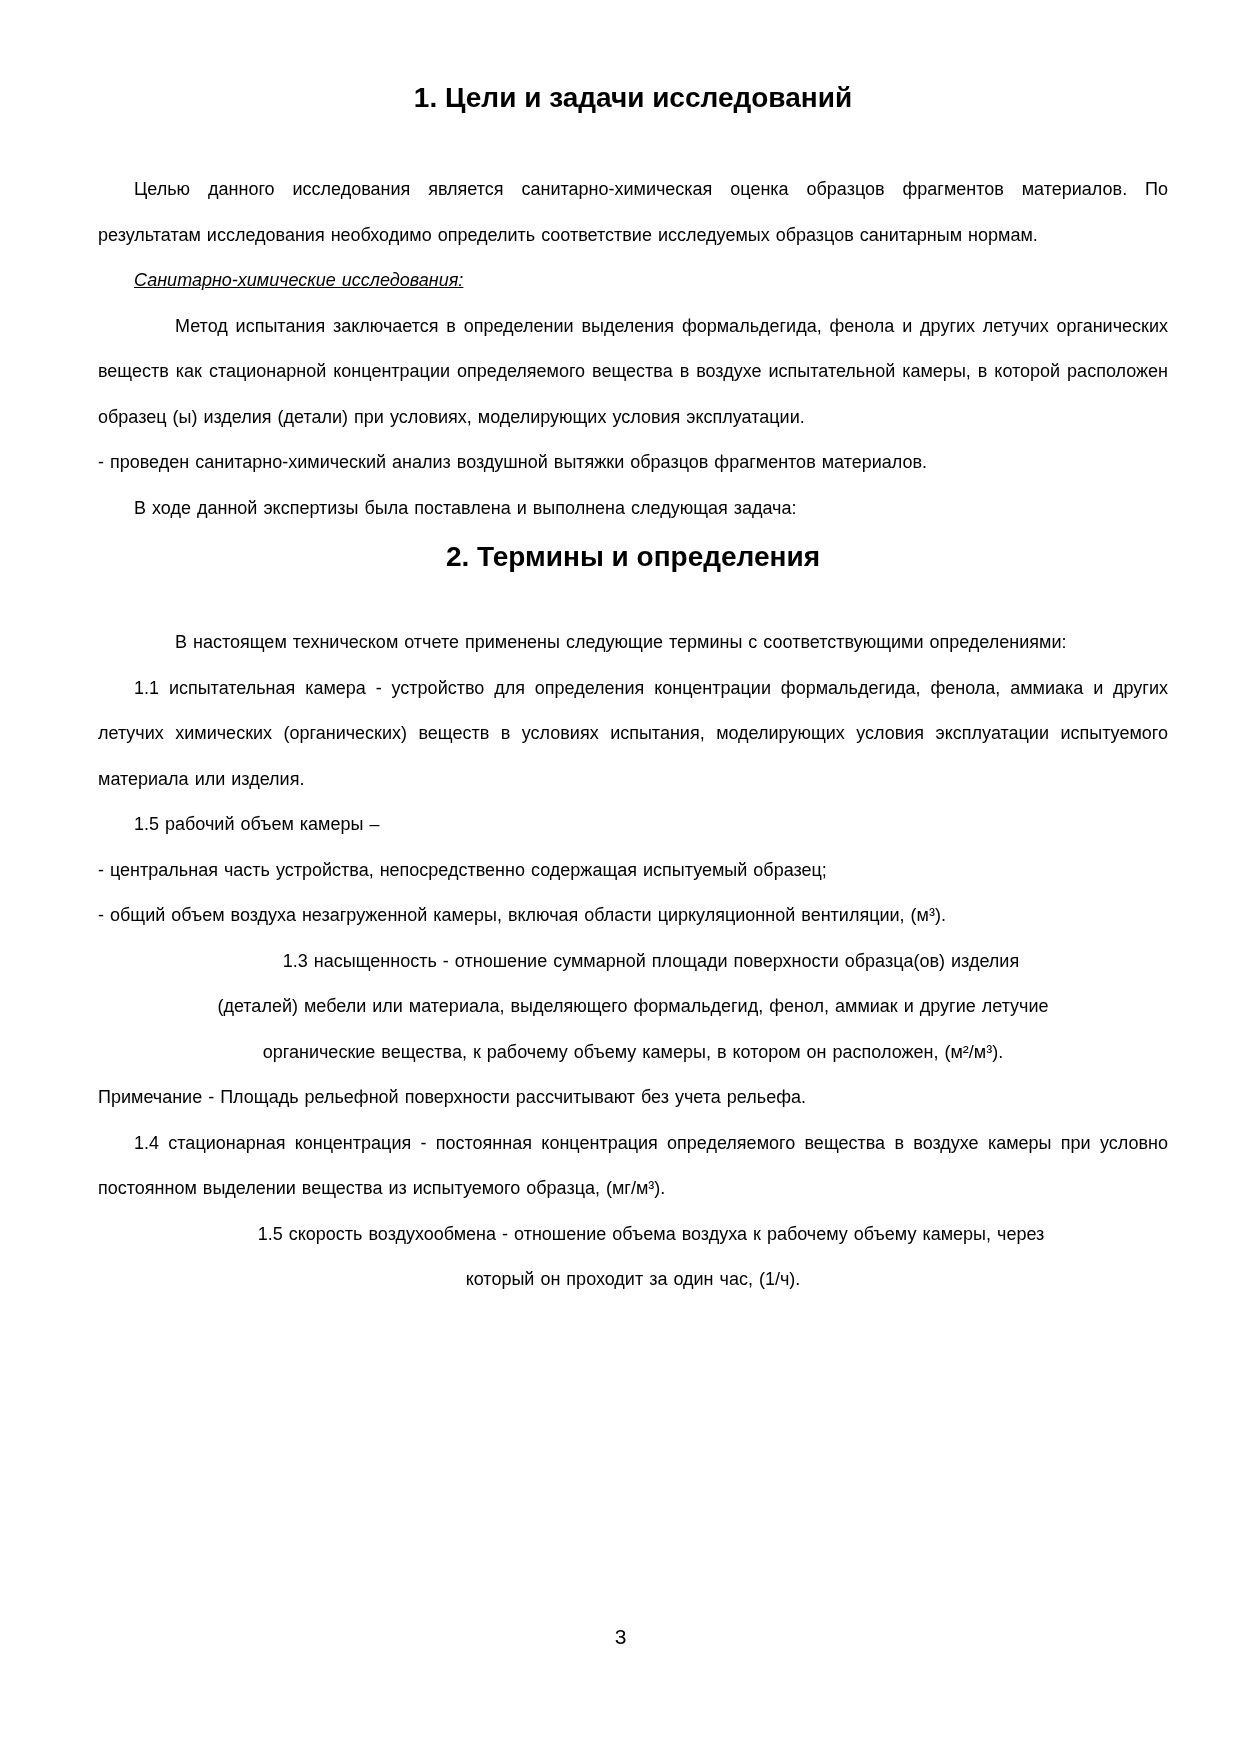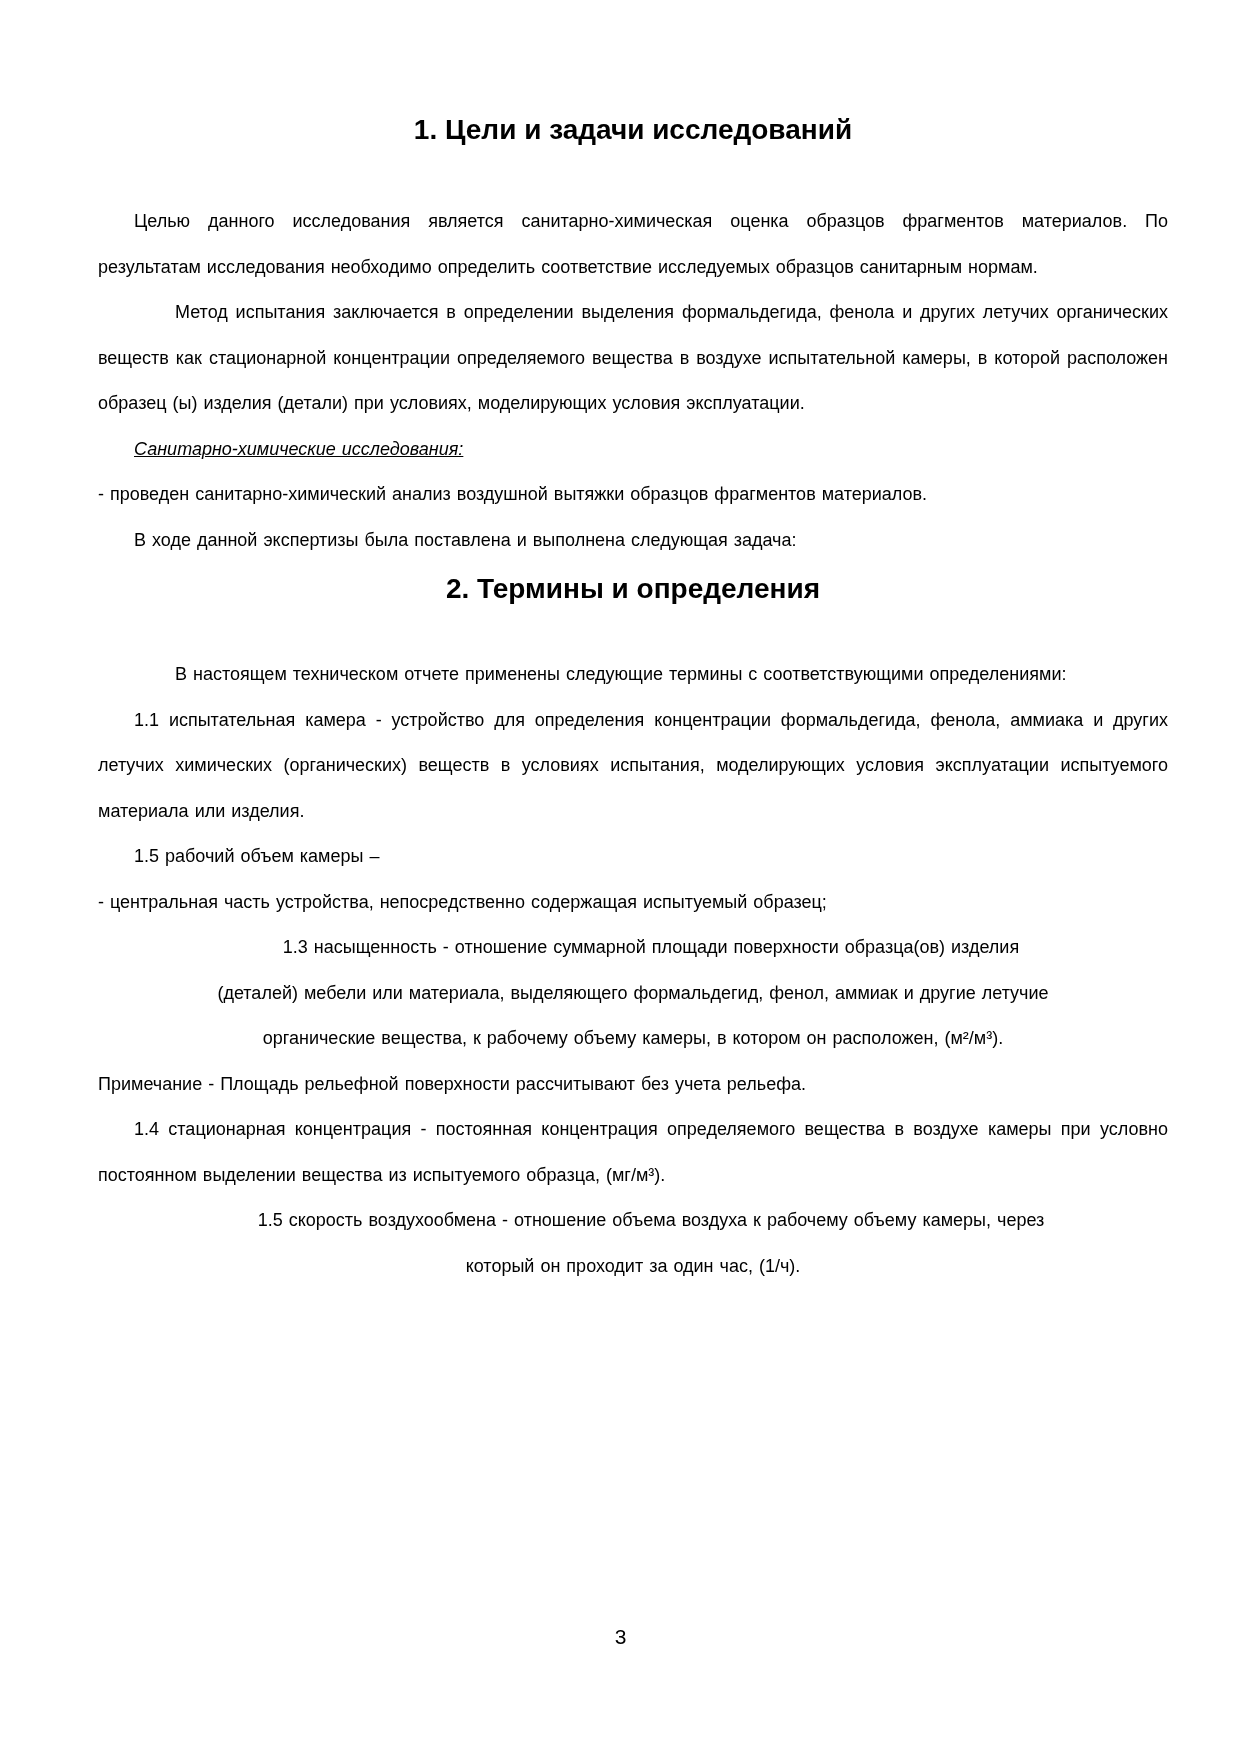--- a/index.html
+++ b/index.html
@@ -30,21 +30,21 @@
   .indent-lg { text-indent: 77px; }
   .pre { white-space: pre-line; text-align: center; }
   .italic-underline { font-style: italic; text-decoration: underline; }
   .h {
     margin: 0;
     font-weight: bold;
     font-size: 28px;
     line-height: 40px;
     text-align: center;
   }
-  .h1 { margin: 110px 0 49px 0; }
+  .h1 { margin: 78px 0 49px 0; }
   .h2 { margin: 6px 0 43px 0; }
   .page-number {
     position: absolute;
     top: 1622px;
     left: 0;
     width: 100%;
     text-align: center;
     font-size: 21px;
     line-height: 30px;
   }
@@ -52,38 +52,39 @@
 </head>
 <body>
 
 <div class="page">
   <div class="content">
 
     <h1 class="h h1">1. Цели и задачи исследований</h1>
 
     <p class="p justify indent-sm">Целью данного исследования является санитарно-химическая оценка образцов фрагментов материалов. По результатам исследования необходимо определить соответствие исследуемых образцов санитарным нормам.</p>
 
+    <p class="p indent-sm italic-underline">Санитарно-химические исследования:</p>
+
     <p class="p justify indent-lg">Метод испытания заключается в определении выделения формальдегида, фенола и других летучих органических веществ как стационарной концентрации определяемого вещества в воздухе испытательной камеры, в которой расположен образец (ы) изделия (детали) при условиях, моделирующих условия эксплуатации.</p>
-
-    <p class="p indent-sm italic-underline">Санитарно-химические исследования:</p>
 
     <p class="p">- проведен санитарно-химический анализ воздушной вытяжки образцов фрагментов материалов.</p>
 
     <p class="p indent-sm">В ходе данной экспертизы была поставлена и выполнена следующая задача:</p>
 
     <h2 class="h h2">2. Термины и определения</h2>
 
     <p class="p justify indent-lg">В настоящем техническом отчете применены следующие термины с соответствующими определениями:</p>
 
     <p class="p justify indent-sm">1.1 испытательная камера - устройство для определения концентрации формальдегида, фенола, аммиака и других летучих химических (органических) веществ в условиях испытания, моделирующих условия эксплуатации испытуемого материала или изделия.</p>
 
     <p class="p indent-sm">1.5 рабочий объем камеры –</p>
 
     <p class="p">- центральная часть устройства, непосредственно содержащая испытуемый образец;</p>
 
+    <p class="p justify">- общий объем воздуха незагруженной камеры, включая области циркуляционной вентиляции, (м³).</p>
 
     <p class="p pre indent-sm">1.3 насыщенность - отношение суммарной площади поверхности образца(ов) изделия
 (деталей) мебели или материала, выделяющего формальдегид, фенол, аммиак и другие летучие
 органические вещества, к рабочему объему камеры, в котором он расположен, (м²/м³).</p>
 
     <p class="p">Примечание - Площадь рельефной поверхности рассчитывают без учета рельефа.</p>
 
     <p class="p justify indent-sm">1.4 стационарная концентрация - постоянная концентрация определяемого вещества в воздухе камеры при условно постоянном выделении вещества из испытуемого образца, (мг/м³).</p>
 
     <p class="p pre indent-sm">1.5 скорость воздухообмена - отношение объема воздуха к рабочему объему камеры, через

